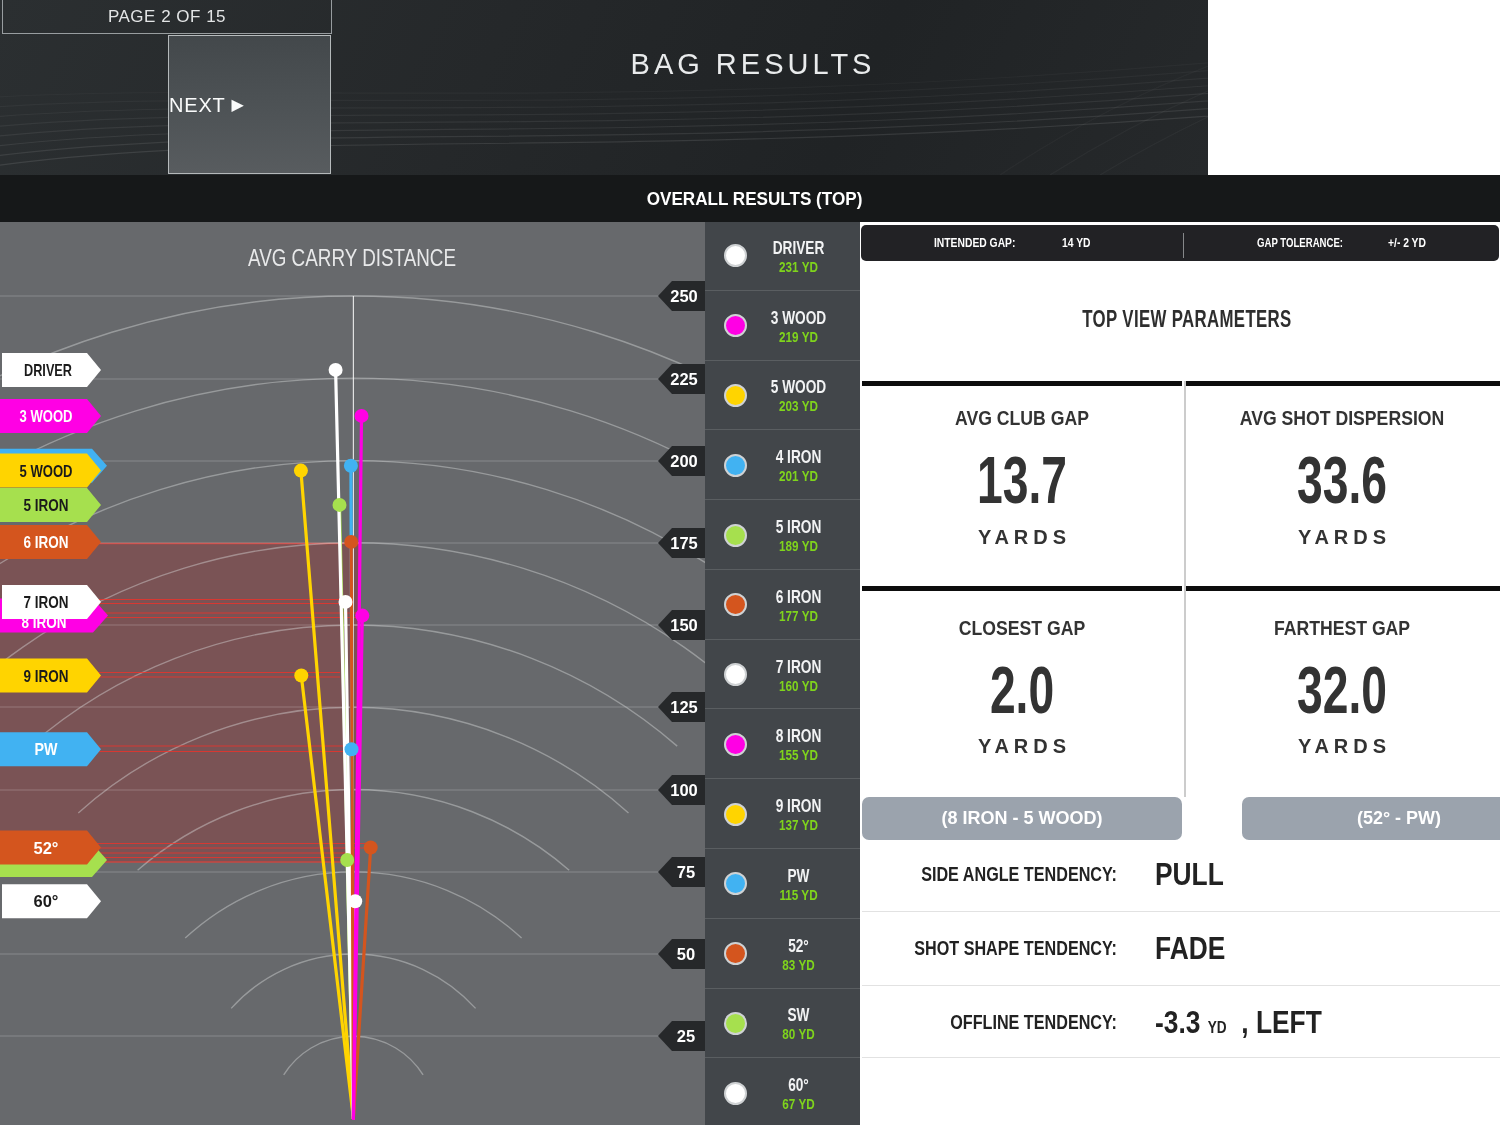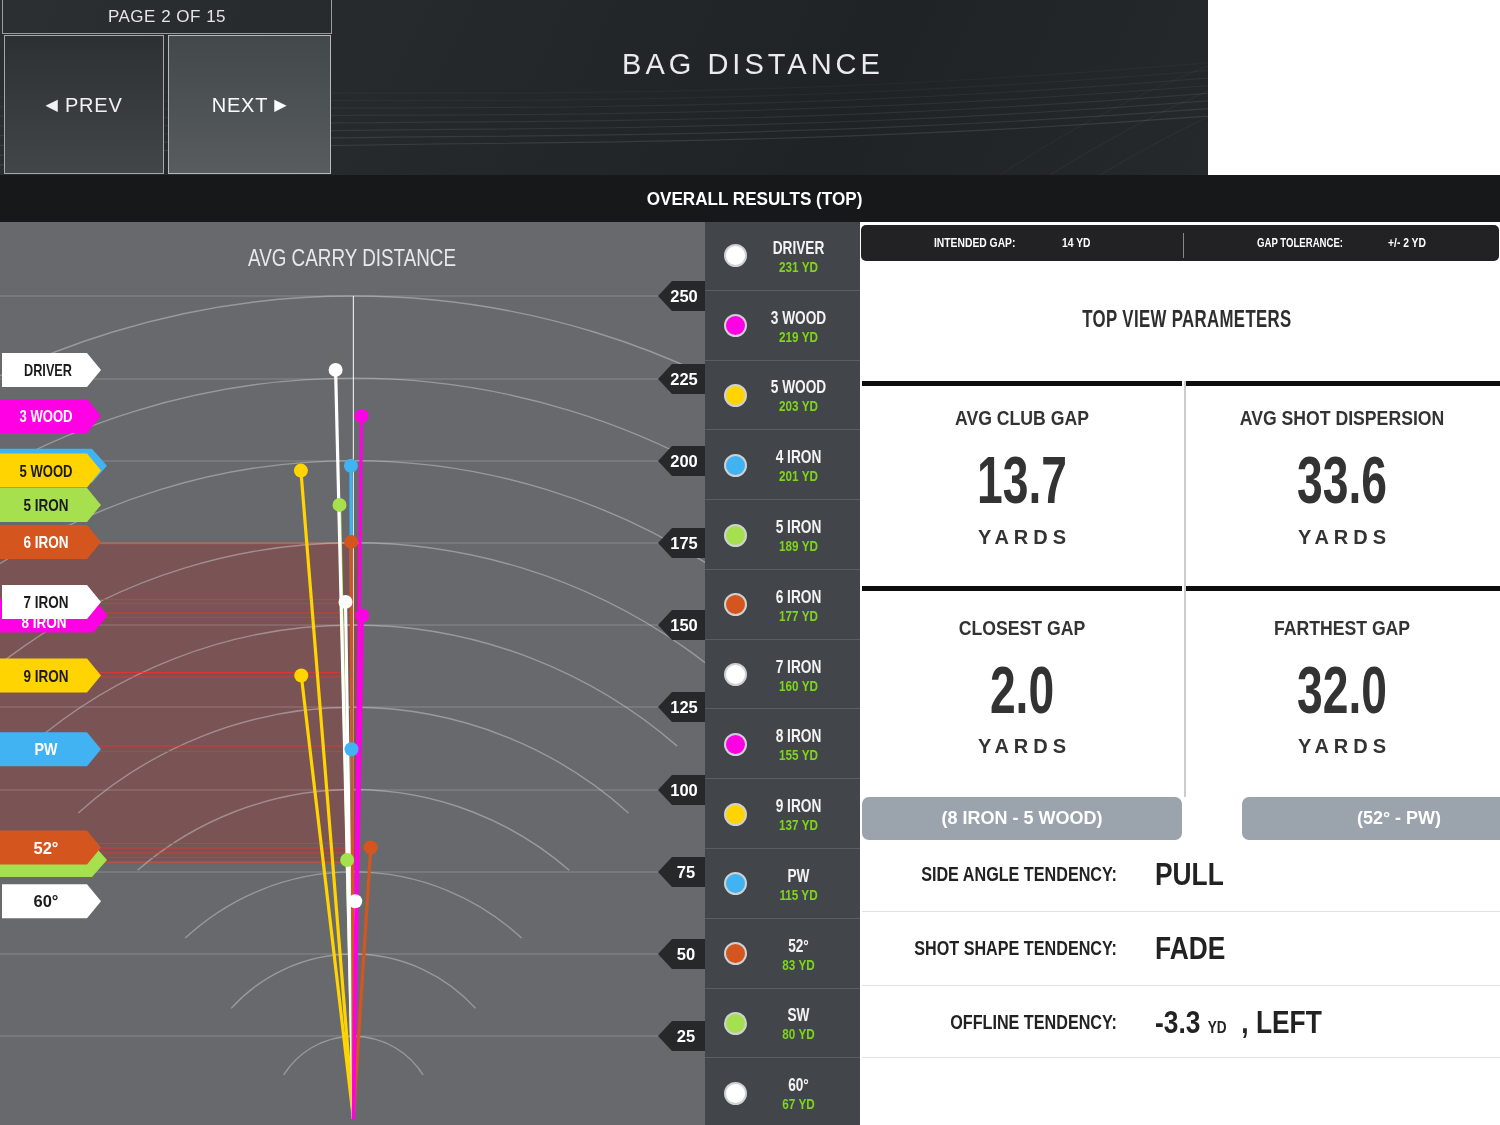--- a/index.html
+++ b/index.html
@@ -15,21 +15,21 @@
 #pagebox { position:absolute; left:2px; top:0; width:330px; height:34px;
   border:1px solid rgba(190,195,198,.75); border-top:none;
   color:#e3e5e6; font-size:17px; letter-spacing:.5px; text-align:center; line-height:33px; }
 #prevbtn { position:absolute; left:4px; top:35px; width:160px; height:139px;
   border:1px solid rgba(190,195,198,.8);
   background:linear-gradient(180deg,#2c3032 0%,#383c3f 55%,#424649 100%);
   color:#f0f1f2; font-size:20px; letter-spacing:.8px; text-align:center; line-height:139px; }
 #nextbtn { position:absolute; left:168px; top:35px; width:163px; height:139px;
   border:1px solid rgba(200,204,206,.85);
   background:linear-gradient(180deg,#43484b 0%,#4e5356 55%,#585c5f 100%);
-  color:#fafbfb; font-size:20px; letter-spacing:.8px; text-align:center; line-height:139px; }
+  color:#fafbfb; font-size:20px; letter-spacing:.8px; line-height:139px; }
 .tri { font-size:16px; position:relative; top:-2px; }
 #titleblk { position:absolute; left:453px; top:0; width:600px; text-align:center; }
 #title1 { margin-top:48px; color:#e9ebec; font-size:29px; letter-spacing:4px; }
 #title2 { margin-top:3px; color:#d4d7d9; font-size:21px; letter-spacing:.8px; }
 .hdivider { position:absolute; top:0; width:1px; height:175px; background:rgba(185,190,193,.65); }
 #closex { position:absolute; left:1404px; top:58px; width:56px; height:56px; }
 
 
 #overallbar { position:absolute; left:0; top:175px; width:1500px; height:47px;
   background:#161819; color:#fff; font-size:18px; font-weight:bold; letter-spacing:0;
@@ -76,24 +76,23 @@
         <path d="M-20,128 C 300,96 700,147 1520,56" stroke-opacity="0.06"></path>
         <path d="M-20,118 C 300,90 700,140 1520,48" stroke-opacity="0.05"></path>
         <path d="M-20,108 C 300,84 700,133 1520,40" stroke-opacity="0.04"></path>
         <path d="M-20,98 C 300,78 700,126 1520,32" stroke-opacity="0.03"></path>
         <path d="M1050,175 C 1200,80 1350,30 1520,0" stroke-opacity="0.04" stroke-width="1.2"></path>
         <path d="M1100,175 C 1250,85 1400,35 1560,5" stroke-opacity="0.04" stroke-width="1.2"></path>
         <path d="M1000,175 C 1150,75 1300,25 1470,-5" stroke-opacity="0.03" stroke-width="1.2"></path>
       </g>
     </svg>
     <div id="pagebox">PAGE 2 OF 15</div>
-    <div id="prevbtn"><span class="tri">◀</span> PREV</div>
     <div id="nextbtn">NEXT <span class="tri">▶</span></div>
     <div id="titleblk">
-      <div id="title1">BAG DISTANCE</div>
+      <div id="title1">BAG RESULTS</div>
     </div>
     <div class="hdivider" style="left:1210px;"></div>
     <div class="hdivider" style="left:1357px;"></div>
 
     <svg class="abs" style="left:1223px; top:58px;" width="120" height="70" viewBox="0 0 120 70">
       <g stroke="#fff" stroke-width="3" fill="none">
         <path d="M57,8 L44,8 L44,36 L57,36"></path>
         <path d="M47,22 L78,22"></path>
         <path d="M70,14 L78,22 L70,30"></path>
       </g>

